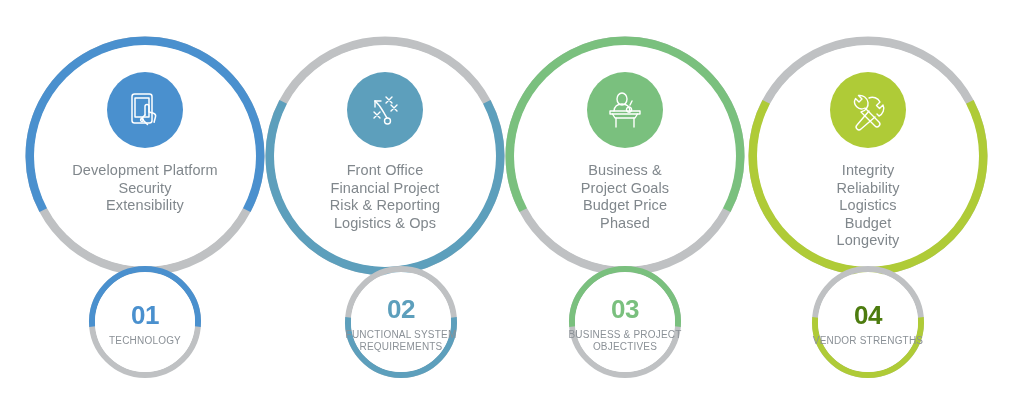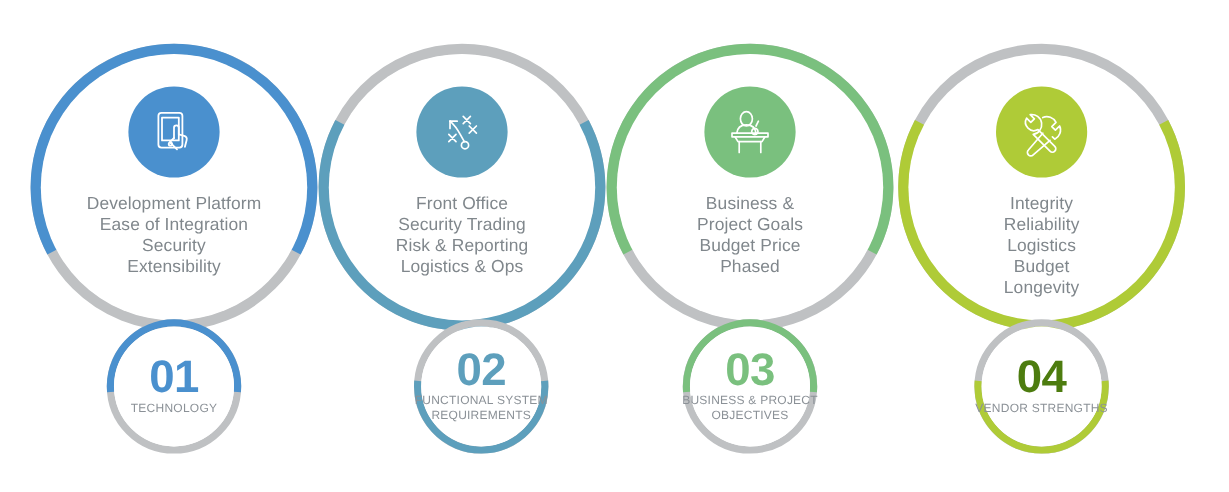--- a/index.html
+++ b/index.html
@@ -109,21 +109,21 @@
     width: 100px;
     height: 100px;
     border-radius: 50%;
     display: flex;
     flex-direction: column;
     align-items: center;
     justify-content: center;
     box-sizing: border-box;
   }
   .num-value {
-    font-size: 38px;
+    font-size: 26px;
     font-weight: bold;
     line-height: 34px;
     letter-spacing: -0.5px;
     text-align: center;
   }
   .num-label {
     margin-top: 3px;
     color: #8b9197;
     font-size: 10px;
     line-height: 11.5px;
@@ -149,21 +149,20 @@
         <svg width="44" height="44" viewBox="0 0 44 44" fill="none" stroke="#ffffff" stroke-width="1.5" stroke-linecap="round" stroke-linejoin="round">
           <rect x="9" y="6" width="20" height="29" rx="2.5"></rect>
           <rect x="12" y="10" width="14" height="19"></rect>
           <circle cx="19" cy="32" r="1.4"></circle>
           <path d="M22 27 L22 18.5 a2 2 0 0 1 4 0 L26 24 l4.5 1.2 a3 3 0 0 1 2 3.6 l-1.4 5.5"></path>
           <path d="M22 27 L18.5 30.5 l6 6"></path>
         </svg>
       </div>
       <div class="step-lines" id="lines-0">
           <div>Development Platform</div>
-          <div>Ease of Integration</div>
           <div>Security</div>
           <div>Extensibility</div>
         </div>
     </div>
   </div>
 
   <div class="step" id="step-1" style="left:265px; top:36px;">
     <svg class="ring-svg" viewBox="0 0 240 240">
       <circle cx="120" cy="120" r="115" fill="none" stroke="#bfc1c3" stroke-width="9"></circle>
       <path id="arc-1" fill="none" stroke="#5D9FBC" stroke-width="9" stroke-linecap="butt" d="M 221.5389731787766 66.01077027962256 A 115 115 0 1 1 18.461026821223413 66.01077027962255"></path>
@@ -176,21 +175,21 @@
           <path d="M12 13 L18 13"></path>
           <path d="M12 13 C 19 19, 20 24, 24 30"></path>
           <circle cx="24.5" cy="33" r="3"></circle>
           <path d="M23 9 L29 15 M29 9 L23 15"></path>
           <path d="M28 17 L34 23 M34 17 L28 23"></path>
           <path d="M11 24 L17 30 M17 24 L11 30"></path>
         </svg>
       </div>
       <div class="step-lines" id="lines-1">
           <div>Front Office</div>
-          <div>Security Trading</div>
+          <div>Financial Project</div>
           <div>Risk &amp; Reporting</div>
           <div>Logistics &amp; Ops</div>
         </div>
     </div>
   </div>
 
   <div class="step" id="step-2" style="left:505px; top:36px;">
     <svg class="ring-svg" viewBox="0 0 240 240">
       <circle cx="120" cy="120" r="115" fill="none" stroke="#bfc1c3" stroke-width="9"></circle>
       <path id="arc-2" fill="none" stroke="#7AC07E" stroke-width="9" stroke-linecap="butt" d="M 18.461026821223413 173.98922972037747 A 115 115 0 1 1 221.5389731787766 173.98922972037744"></path>

